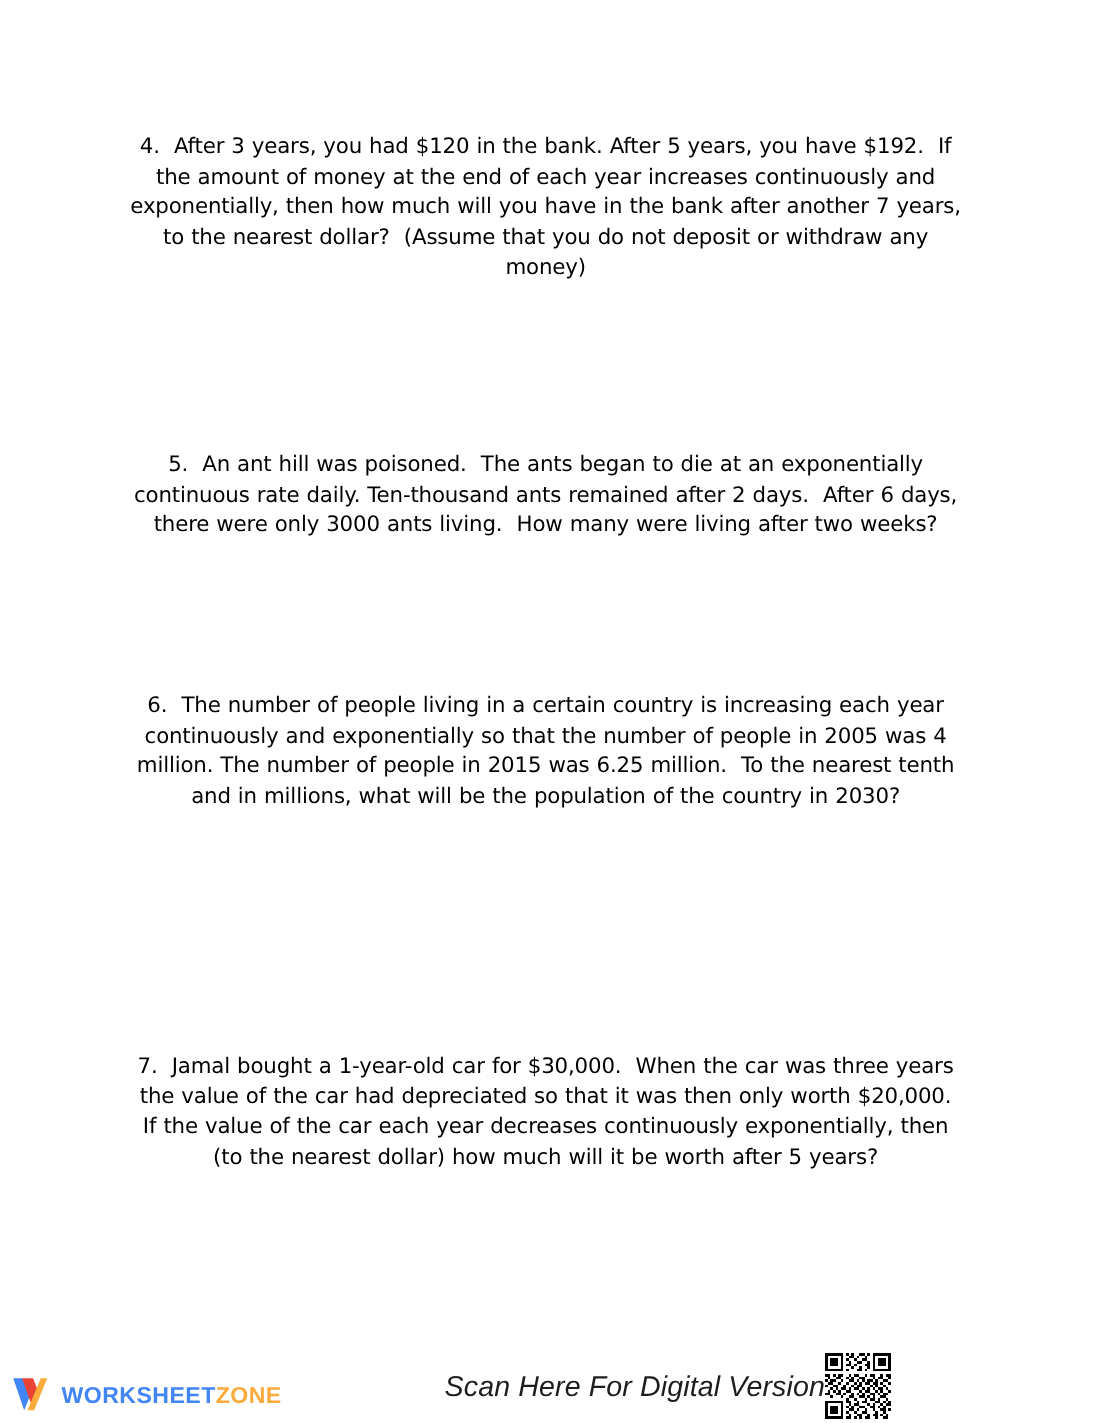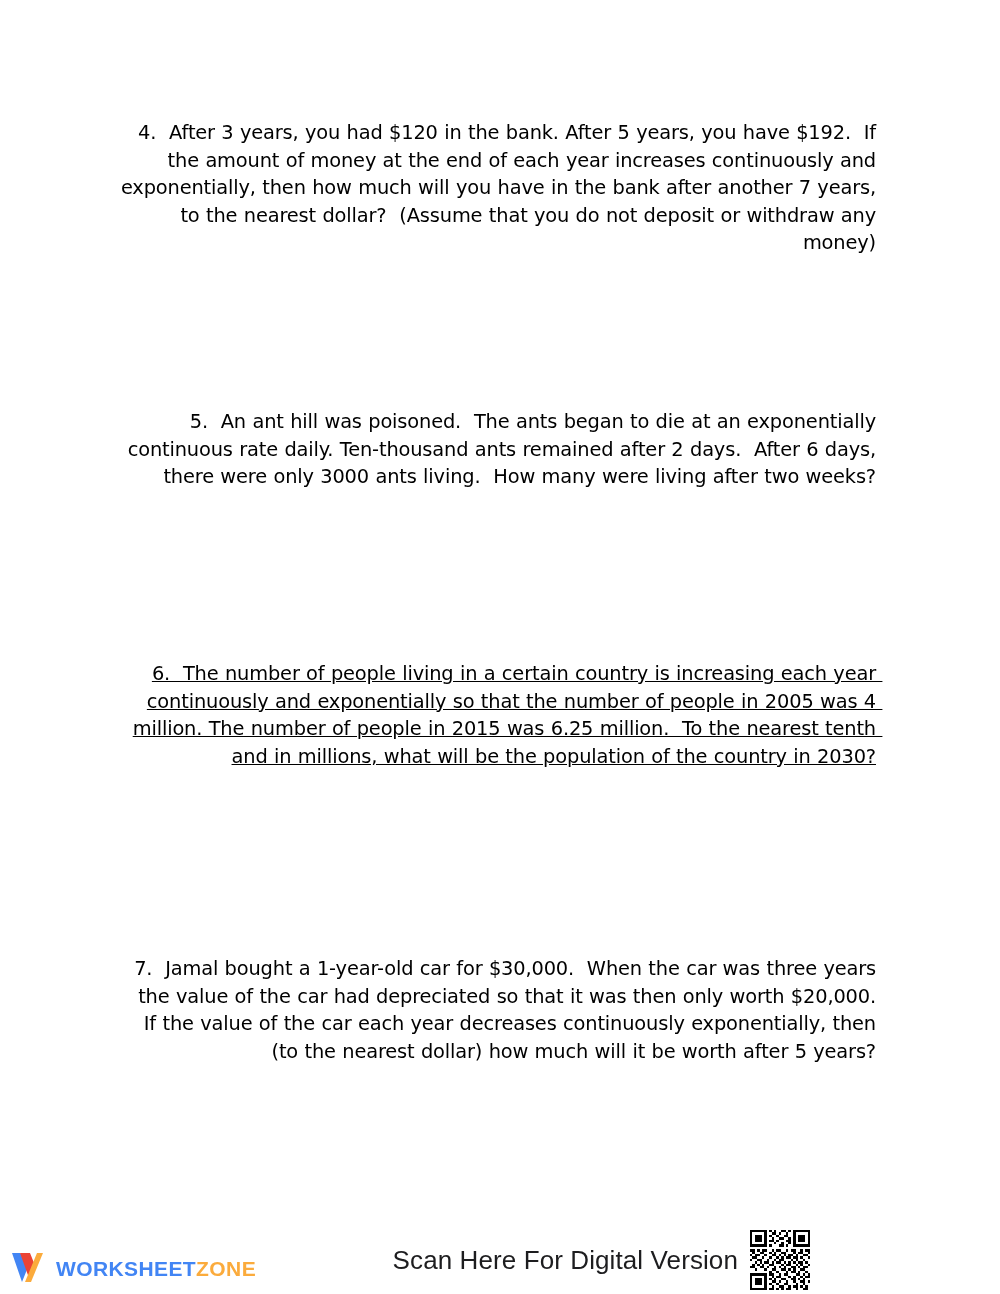--- a/index.html
+++ b/index.html
@@ -32,27 +32,27 @@
 
   .problem {
     position: absolute;
     width: 760px;
     color: #000000;
     font-family: "DejaVu Sans", sans-serif;
     font-size: 19.4px;
     line-height: 27.6px;
     letter-spacing: -0.15px;
     word-spacing: 0.4px;
-    text-align: right;
+    text-align: center;
     white-space: pre-wrap;
   }
 
   .p4 { top: 119px; }
   .p5 { top: 408px; }
-  .p6 { top: 660px; text-decoration: underline; }
+  .p6 { top: 627px; }
   .p7 { top: 955px; }
 
   
   .footer {
     position: absolute;
     left: 0;
     bottom: 0;
     width: 820px;
     height: 74px;
   }
@@ -85,21 +85,22 @@
   }
   .brand-text .w1 { color: #4285f4; }
   .brand-text .w2 { color: #fbab3c; }
 
   .scan-wrap {
     position: absolute;
     right: 10px;
     bottom: 4px;
     display: flex;
     align-items: center;
-    gap: 12px;
+    gap: 0;
+    font-style: italic;
   }
 
   .scan-text {
     font-family: "Liberation Sans", sans-serif;
     font-size: 26px;
     color: #1d1d1f;
     letter-spacing: 0.1px;
     white-space: nowrap;
     line-height: 1;
   }

